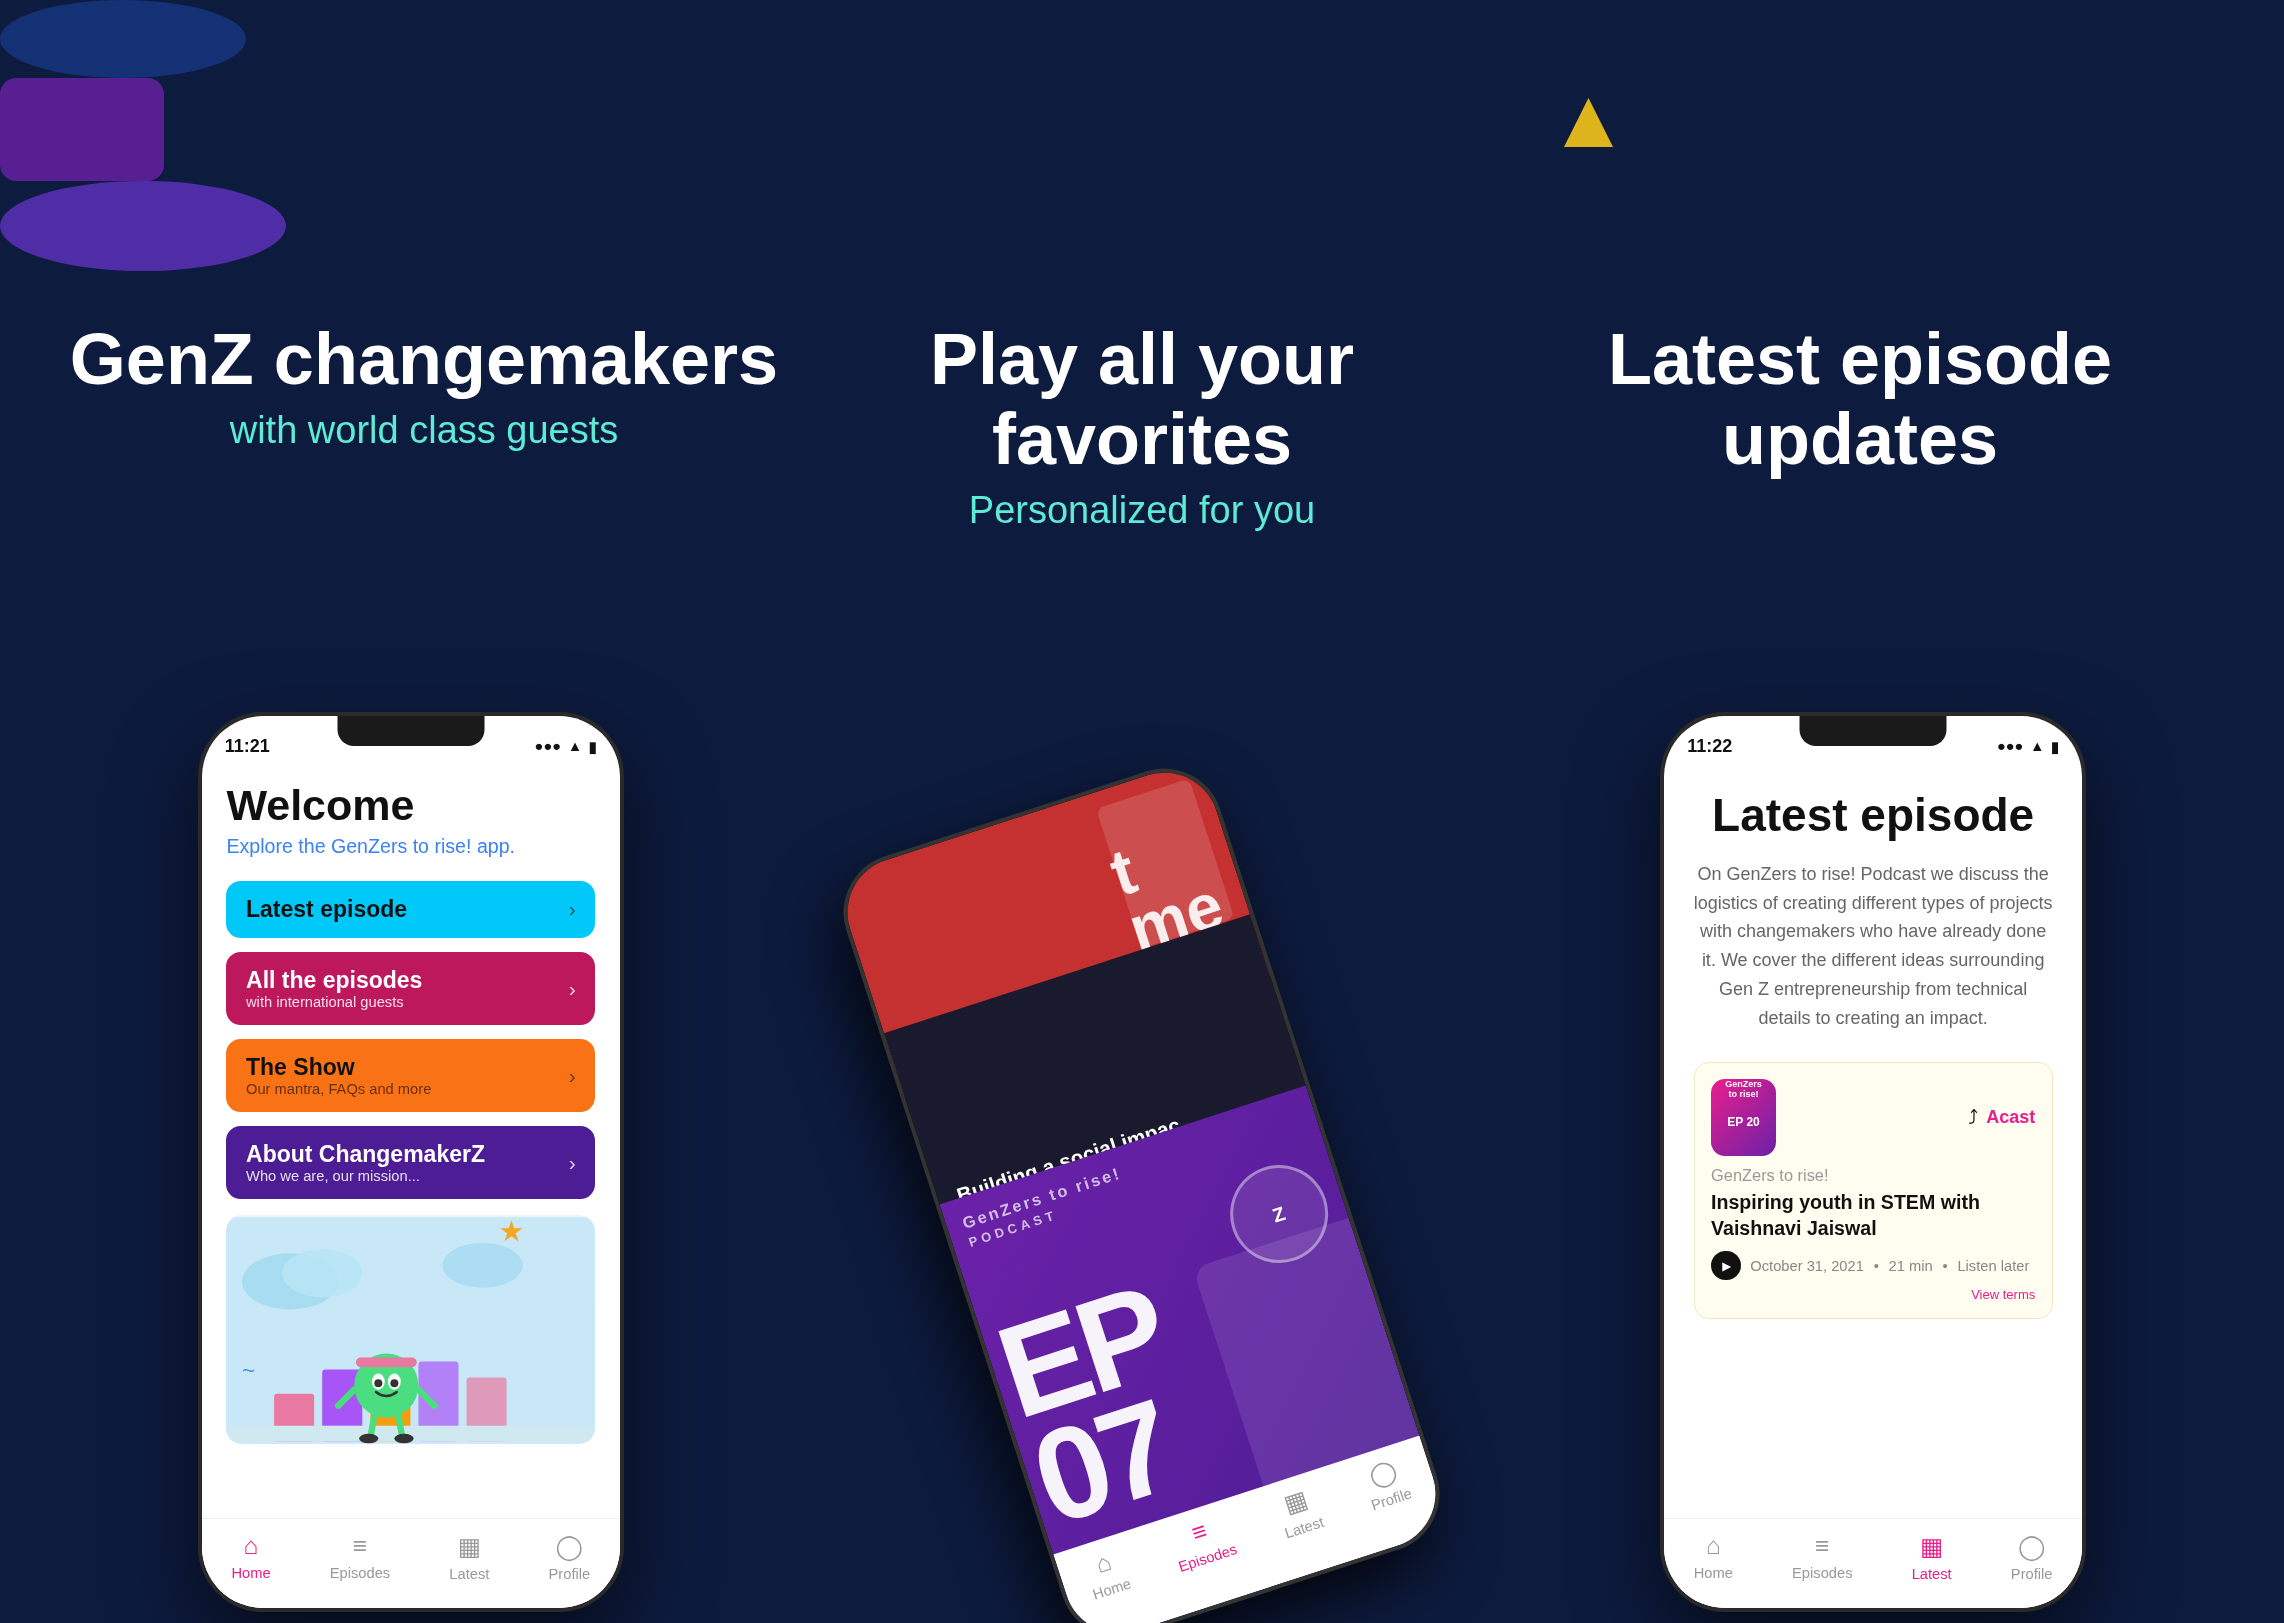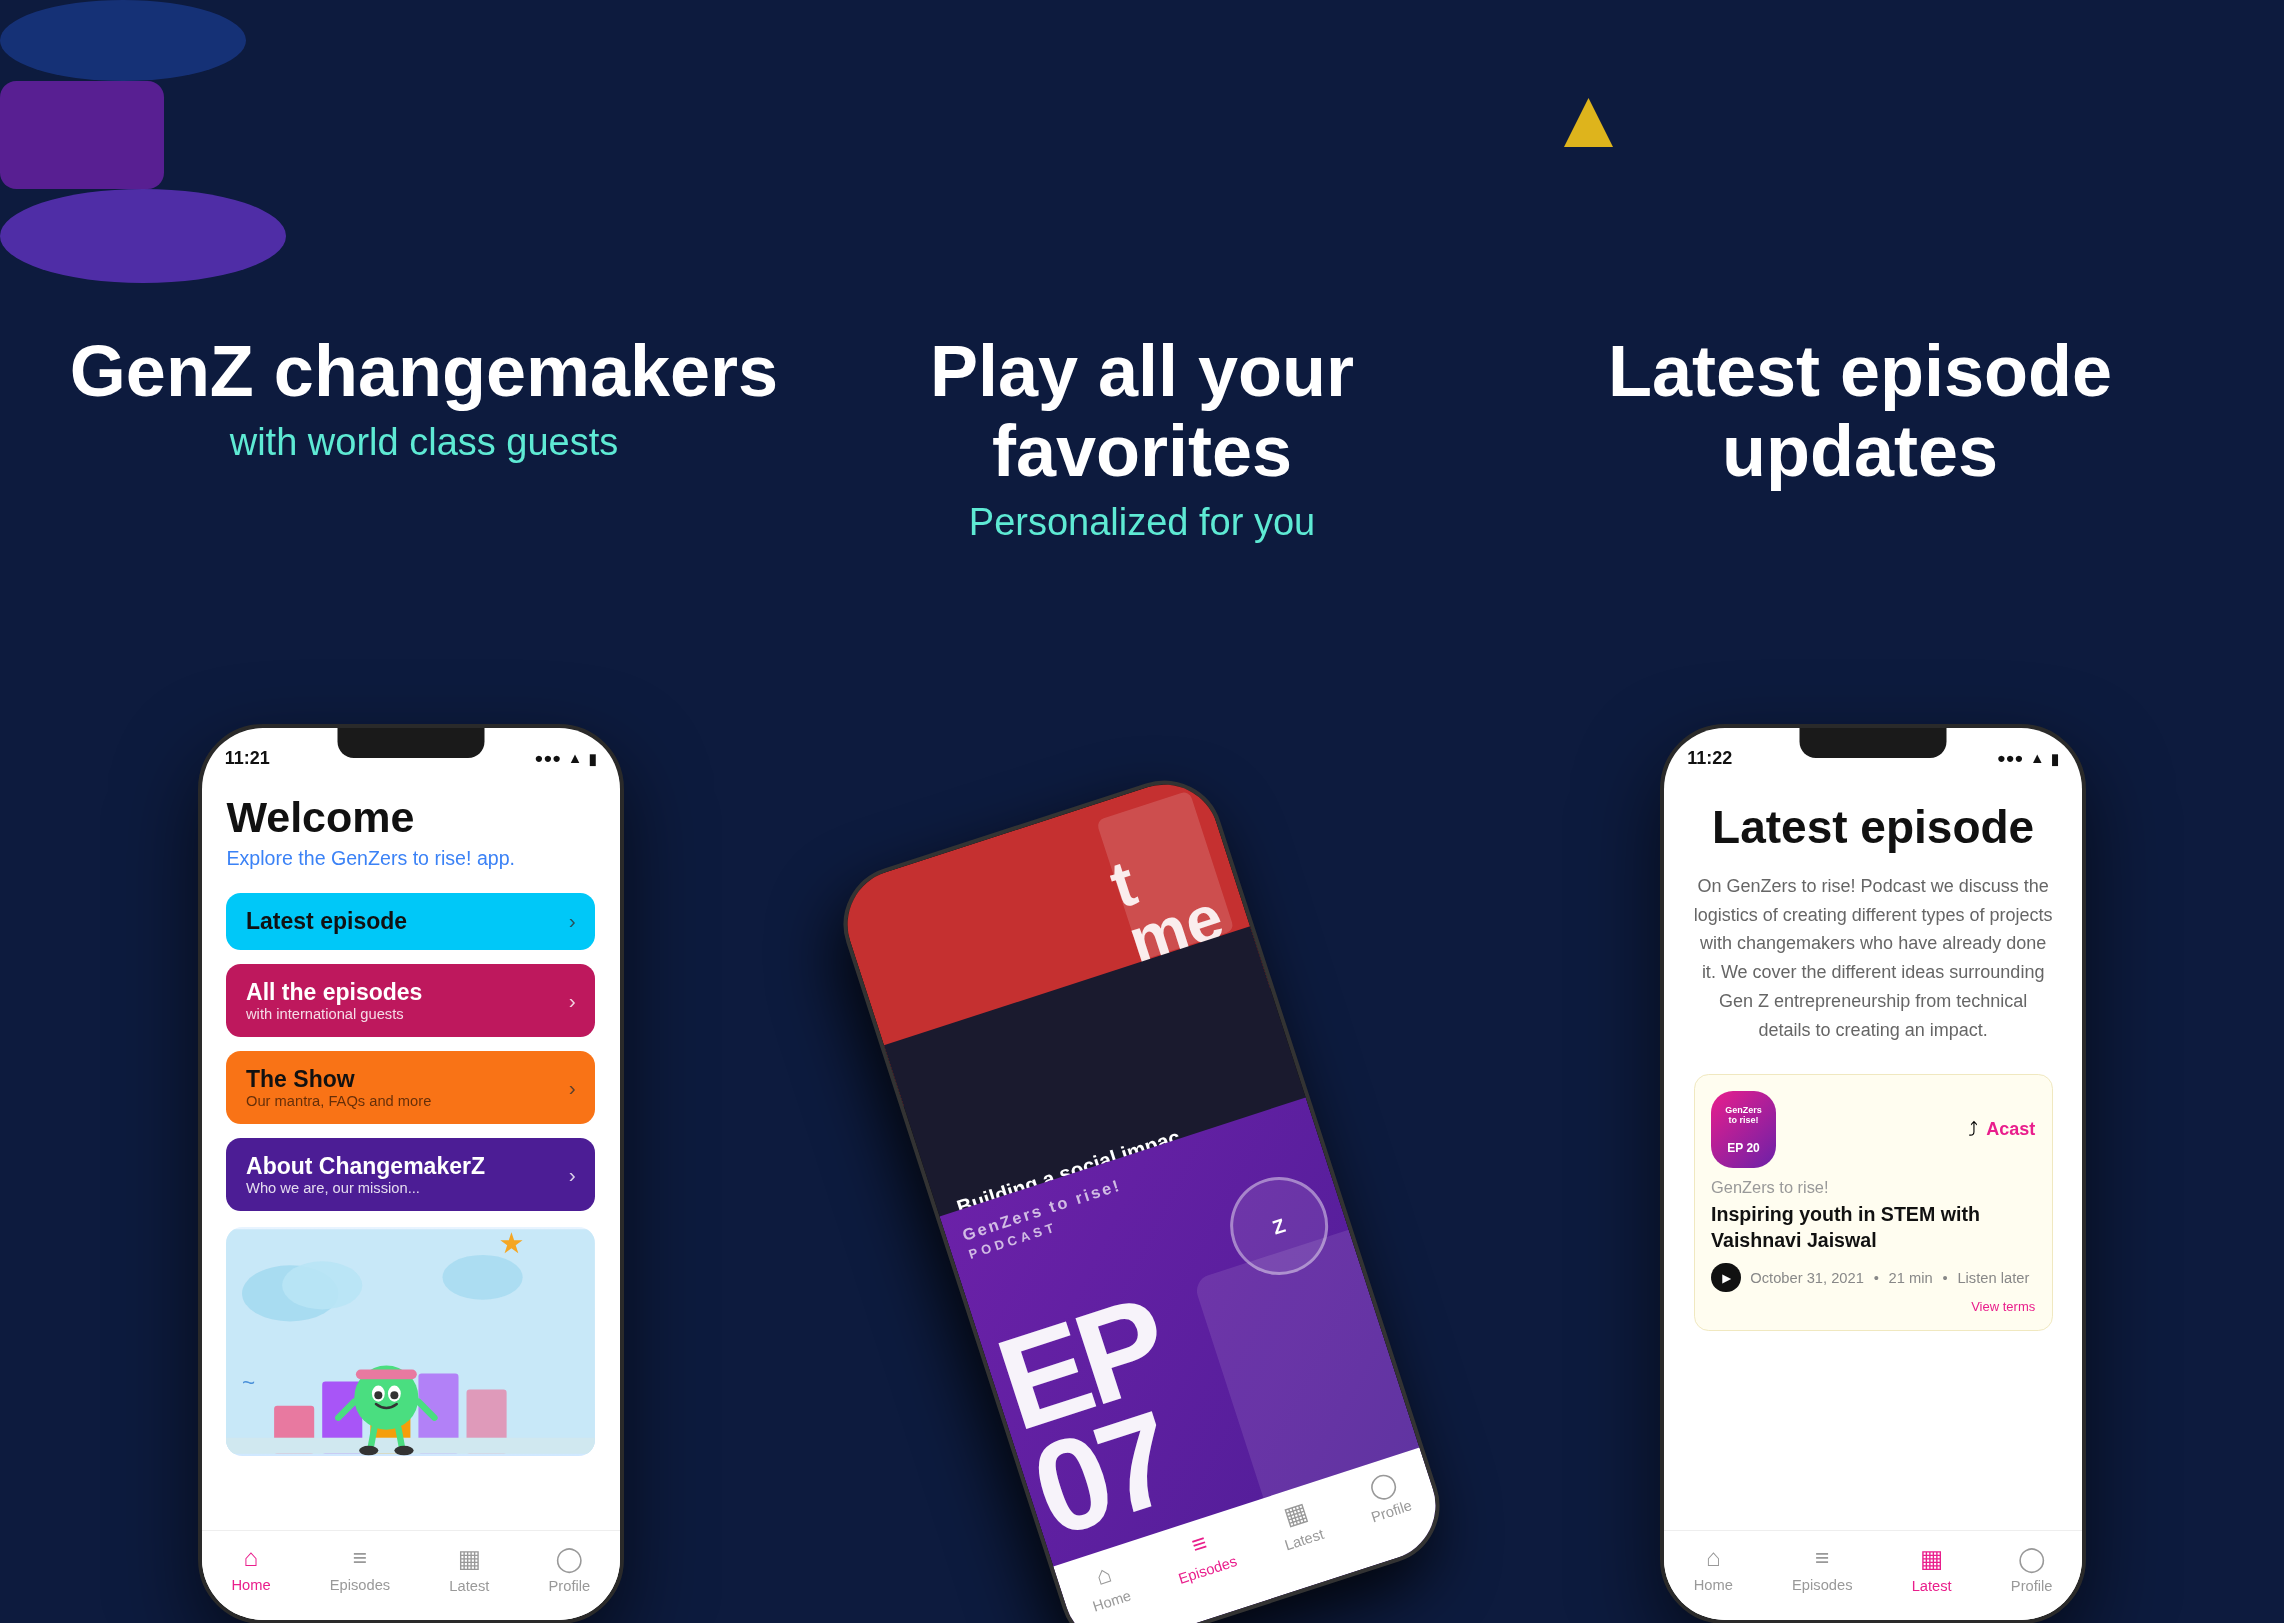--- a/index.html
+++ b/index.html
@@ -298,24 +298,24 @@
     .episode-card-header {
       display: flex;
       align-items: center;
       justify-content: space-between;
       margin-bottom: 9.8px;
     }
 
     .episode-thumbnail {
       width: 65px;
       height: 77px;
-      border-radius: 22px;
+      border-radius: 14px;
       background: linear-gradient(135deg, #e91e8c, #6b21a8);
       display: flex;
-      align-items: center;
+      align-items: flex-start;
       justify-content: center;
       flex-shrink: 0;
     }
 
     .episode-thumb-inner {
       color: white;
       font-size: 11.5px;
       font-weight: 800;
       text-align: center;
     }
@@ -418,21 +418,21 @@
     </div>
     <div class="column-heading">
       <h1>Play all your favorites</h1>
       <p>Personalized for you</p>
     </div>
     <div class="column-heading">
       <h1>Latest episode updates</h1>
     </div>
   </div>
 
-  <div style="display:flex; justify-content:space-around; align-items:flex-end; flex:1; padding: 0 82px 0; position:relative; margin-top:16.4px;">
+  <div style="display:flex; justify-content:space-around; align-items:flex-end; flex:1; padding: 0 82px 12px; position:relative; margin-top:16.4px;">
 
     <div class="phone-container phone1">
       <div class="phone-frame">
         <div class="phone-notch"></div>
         <div class="phone-screen phone1-screen">
 
           <div class="phone1-status-bar">
             <span>11:21</span>
             <div class="status-right">
               <span>●●●</span>

